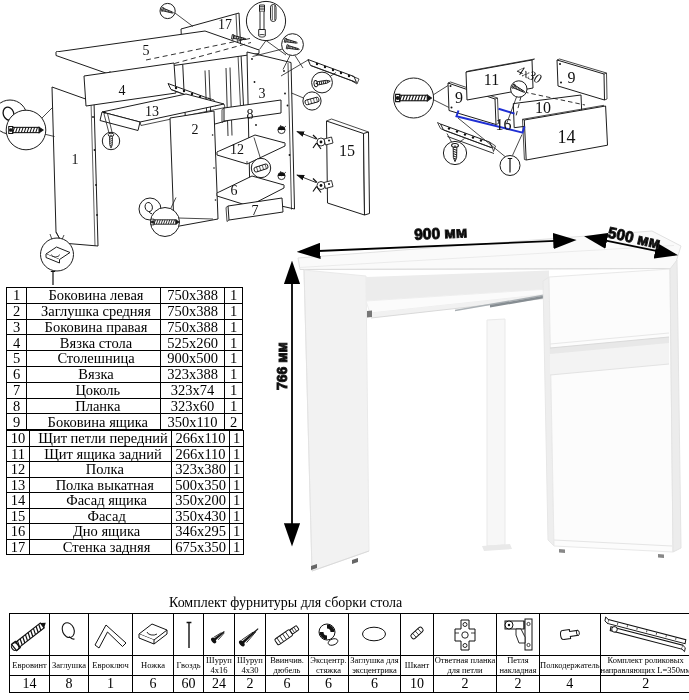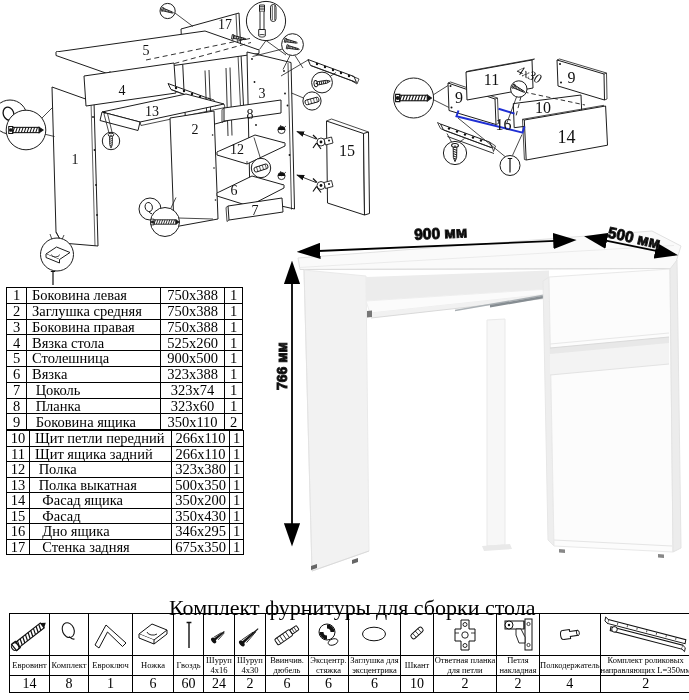--- a/index.html
+++ b/index.html
@@ -3,30 +3,30 @@
 <meta charset="utf-8">
 <style>
 html,body{margin:0;padding:0;background:#fff;}
 #page{position:relative;width:689px;height:700px;overflow:hidden;background:#fff;
   font-family:"Liberation Serif",serif;}
 table{border-collapse:collapse;}
 
 .pt{position:absolute;table-layout:fixed;}
 .pt td{border:1px solid #000;padding:0;font-size:14.5px;line-height:1;white-space:nowrap;overflow:hidden;}
 .pt td.num{text-align:center;}
-.pt td.nm{padding-left:5px;}
+.pt td.nm{padding-left:5px;text-align:center;}
 .pt td.sz{text-align:center;margin-top:16px;}
 .pt td.q{text-align:center;}
 
 #hw{position:absolute;left:9px;top:613px;table-layout:fixed;}
 #hw td{border:1px solid #000;padding:0;text-align:center;vertical-align:middle;overflow:hidden;}
 #hw td.ic{height:41px;}
 #hw td.nm{height:19px;font-size:8.5px;line-height:1.08;white-space:nowrap;margin-left:19px;}
 #hw td.q{height:15px;font-size:14px;}
-#title{position:absolute;left:169px;top:594.5px;font-size:22px;}
+#title{position:absolute;left:169px;top:594.5px;font-size:14px;}
 #art{position:absolute;left:0;top:0;}
 #hw td.ic svg{display:block;margin:0 auto;}
 </style>
 </head>
 <body>
 <div id="page">
 <svg id="art" width="689" height="700" viewBox="0 0 689 700">
 <defs>
 <marker id="ah" orient="auto-start-reverse" markerWidth="13" markerHeight="9" refX="11" refY="4.5">
           <path d="M0,0 L13,4.5 L0,9 Z" fill="#000"></path>
@@ -564,21 +564,21 @@
                 <path d="M-36,-1.5 L38,3 L38,7 L-36,2.5 Z" fill="#fff" stroke="#111" stroke-width="1"></path>
                 <path d="M38,3 L41,5 L41,9 L38,7" fill="#fff" stroke="#111" stroke-width="0.9"></path>
                 <circle cx="-32" cy="0.5" r="2.8" fill="#fff" stroke="#111" stroke-width="0.9"></circle>
                 <path d="M-30,-6.6 l0,2 M-20,-6 l0,2 M-10,-5.4 l0,2 M0,-4.8 l0,2 M10,-4.2 l0,2 M20,-3.6 l0,2 M30,-3 l0,2" stroke="#111" stroke-width="0.7"></path>
               </g>
             </svg>
           </td>
 </tr>
 <tr>
 <td class="nm">Евровинт</td>
-          <td class="nm">Комплект</td>
+          <td class="nm">Заглушка</td>
           <td class="nm">Евроключ</td>
           <td class="nm">Ножка</td>
 <td class="nm">Гвоздь</td>
           <td class="nm">Шуруп<br>4х16</td>
           <td class="nm">Шуруп<br>4х30</td>
           <td class="nm">Ввинчив.<br>дюбель</td>
 <td class="nm">Эксцентр.<br>стяжка</td>
           <td class="nm">Заглушка для<br>эксцентрика</td>
           <td class="nm">Шкант</td>
           <td class="nm">Ответная планка<br>для петли</td>

